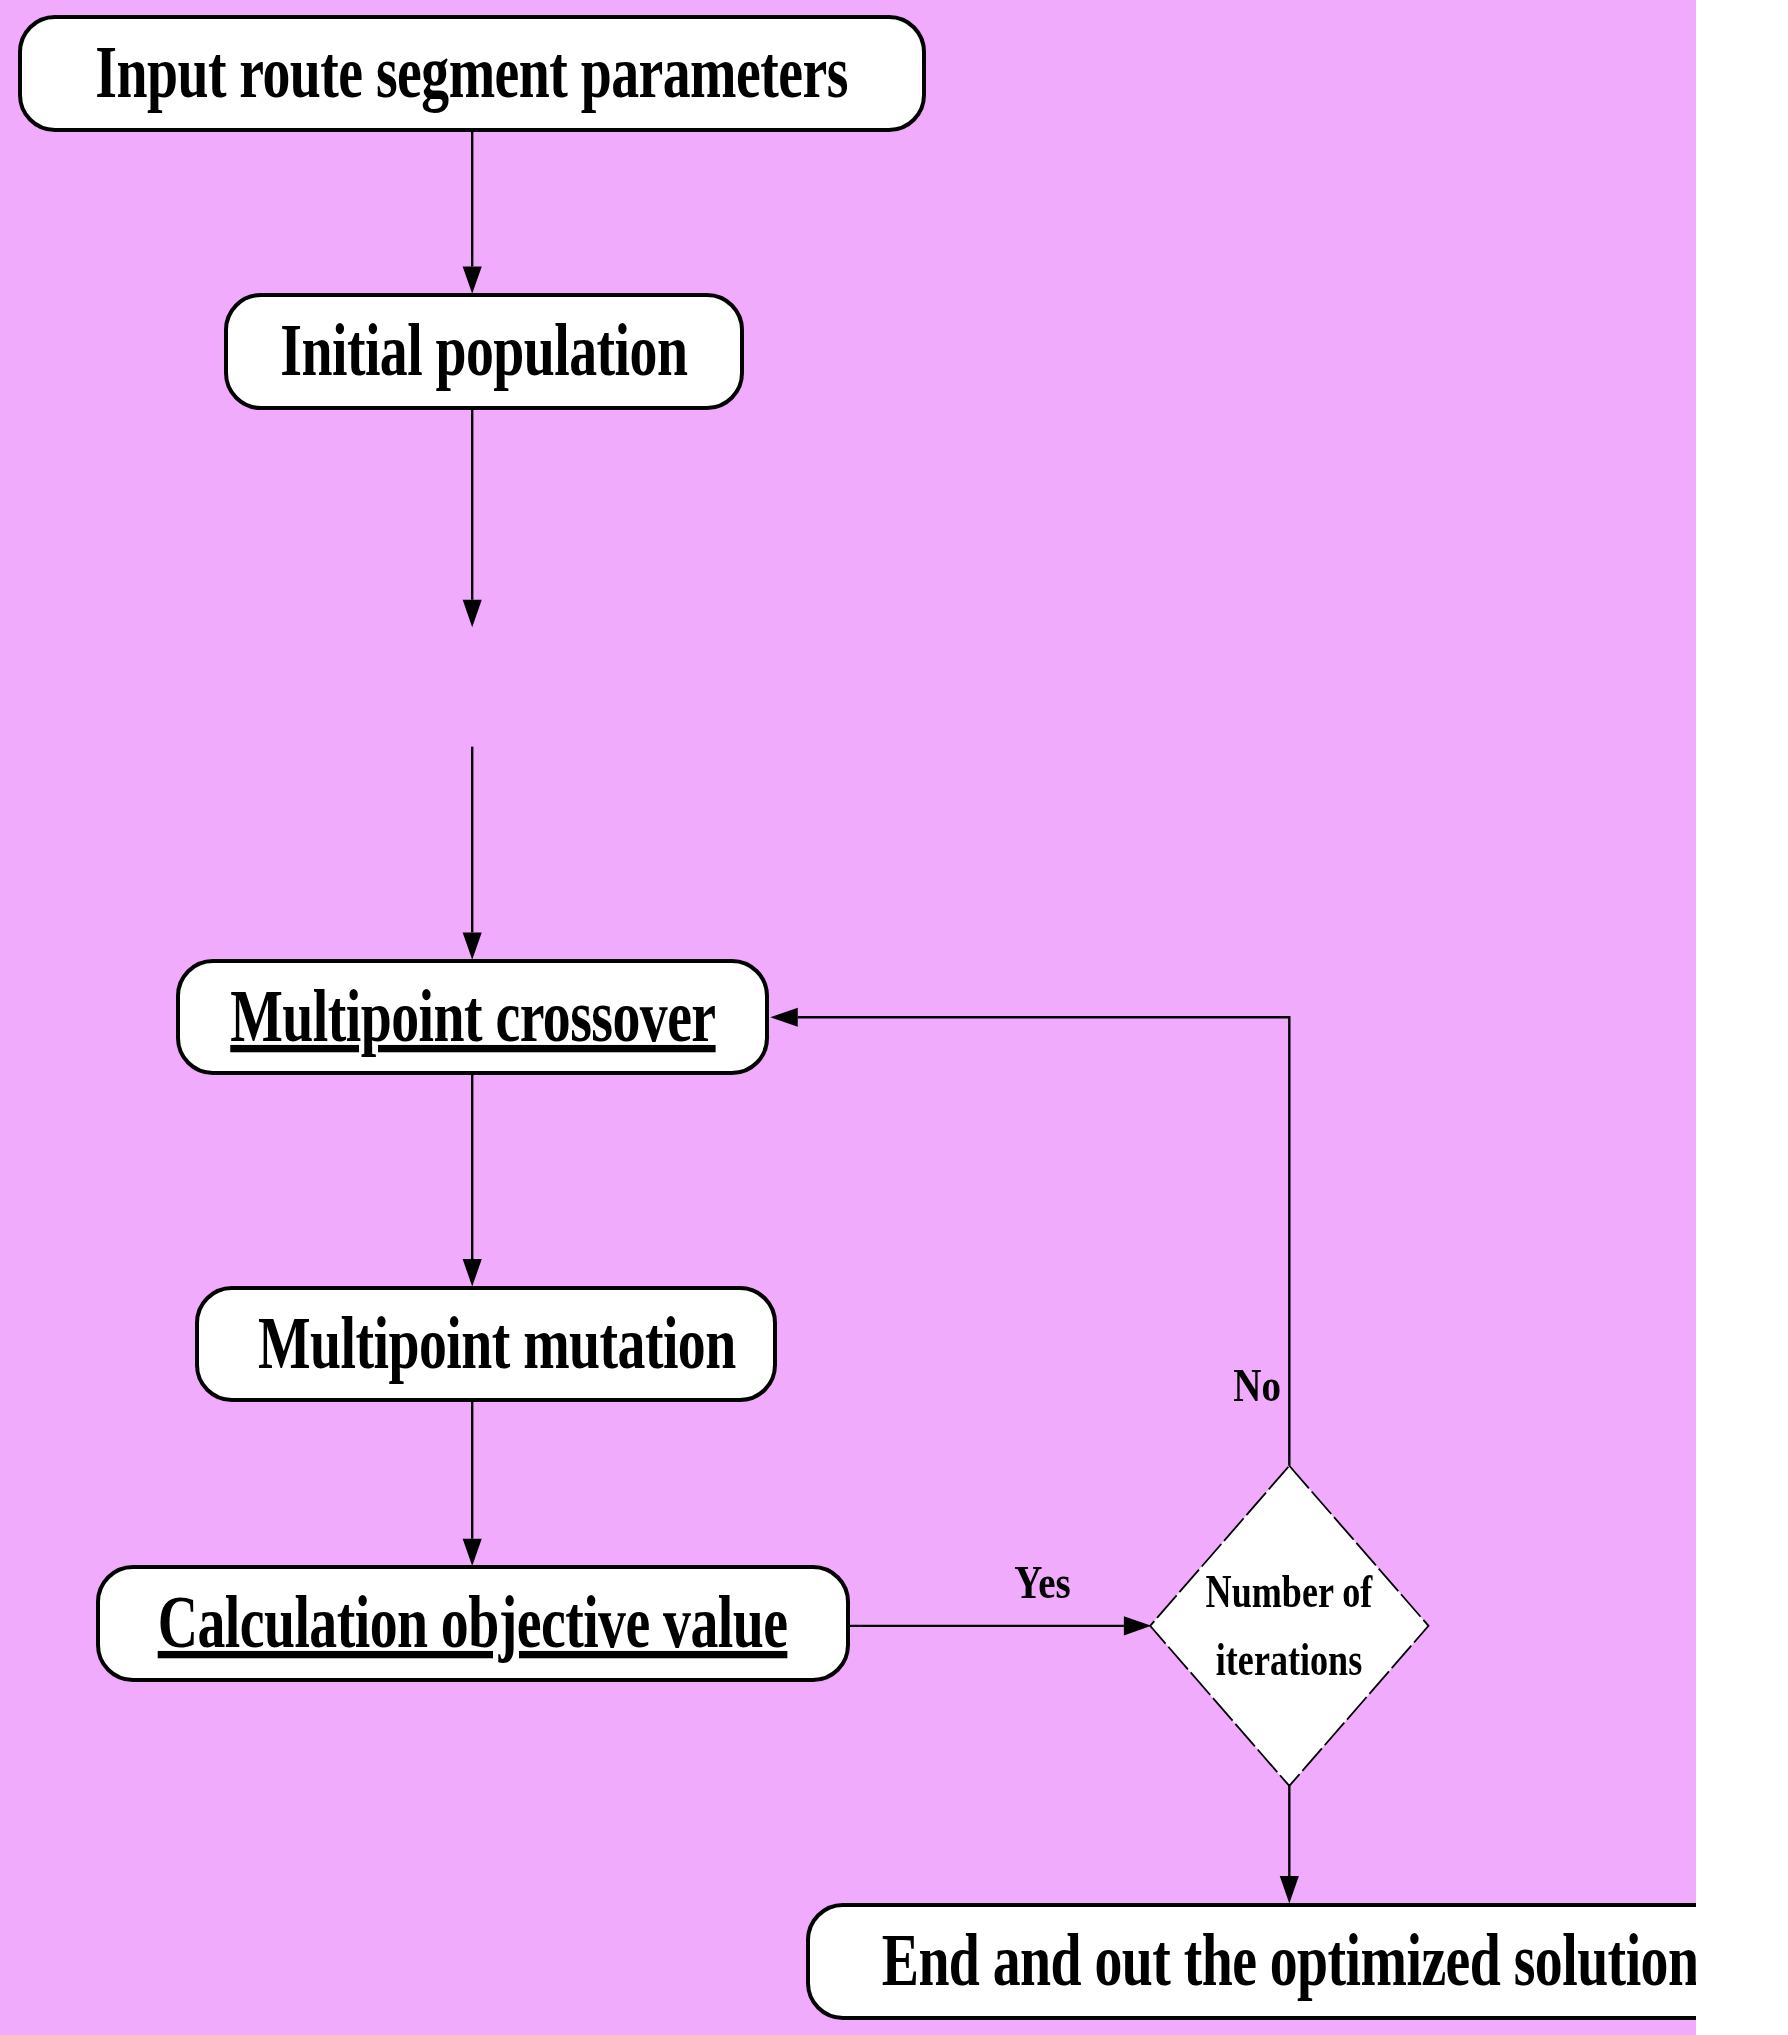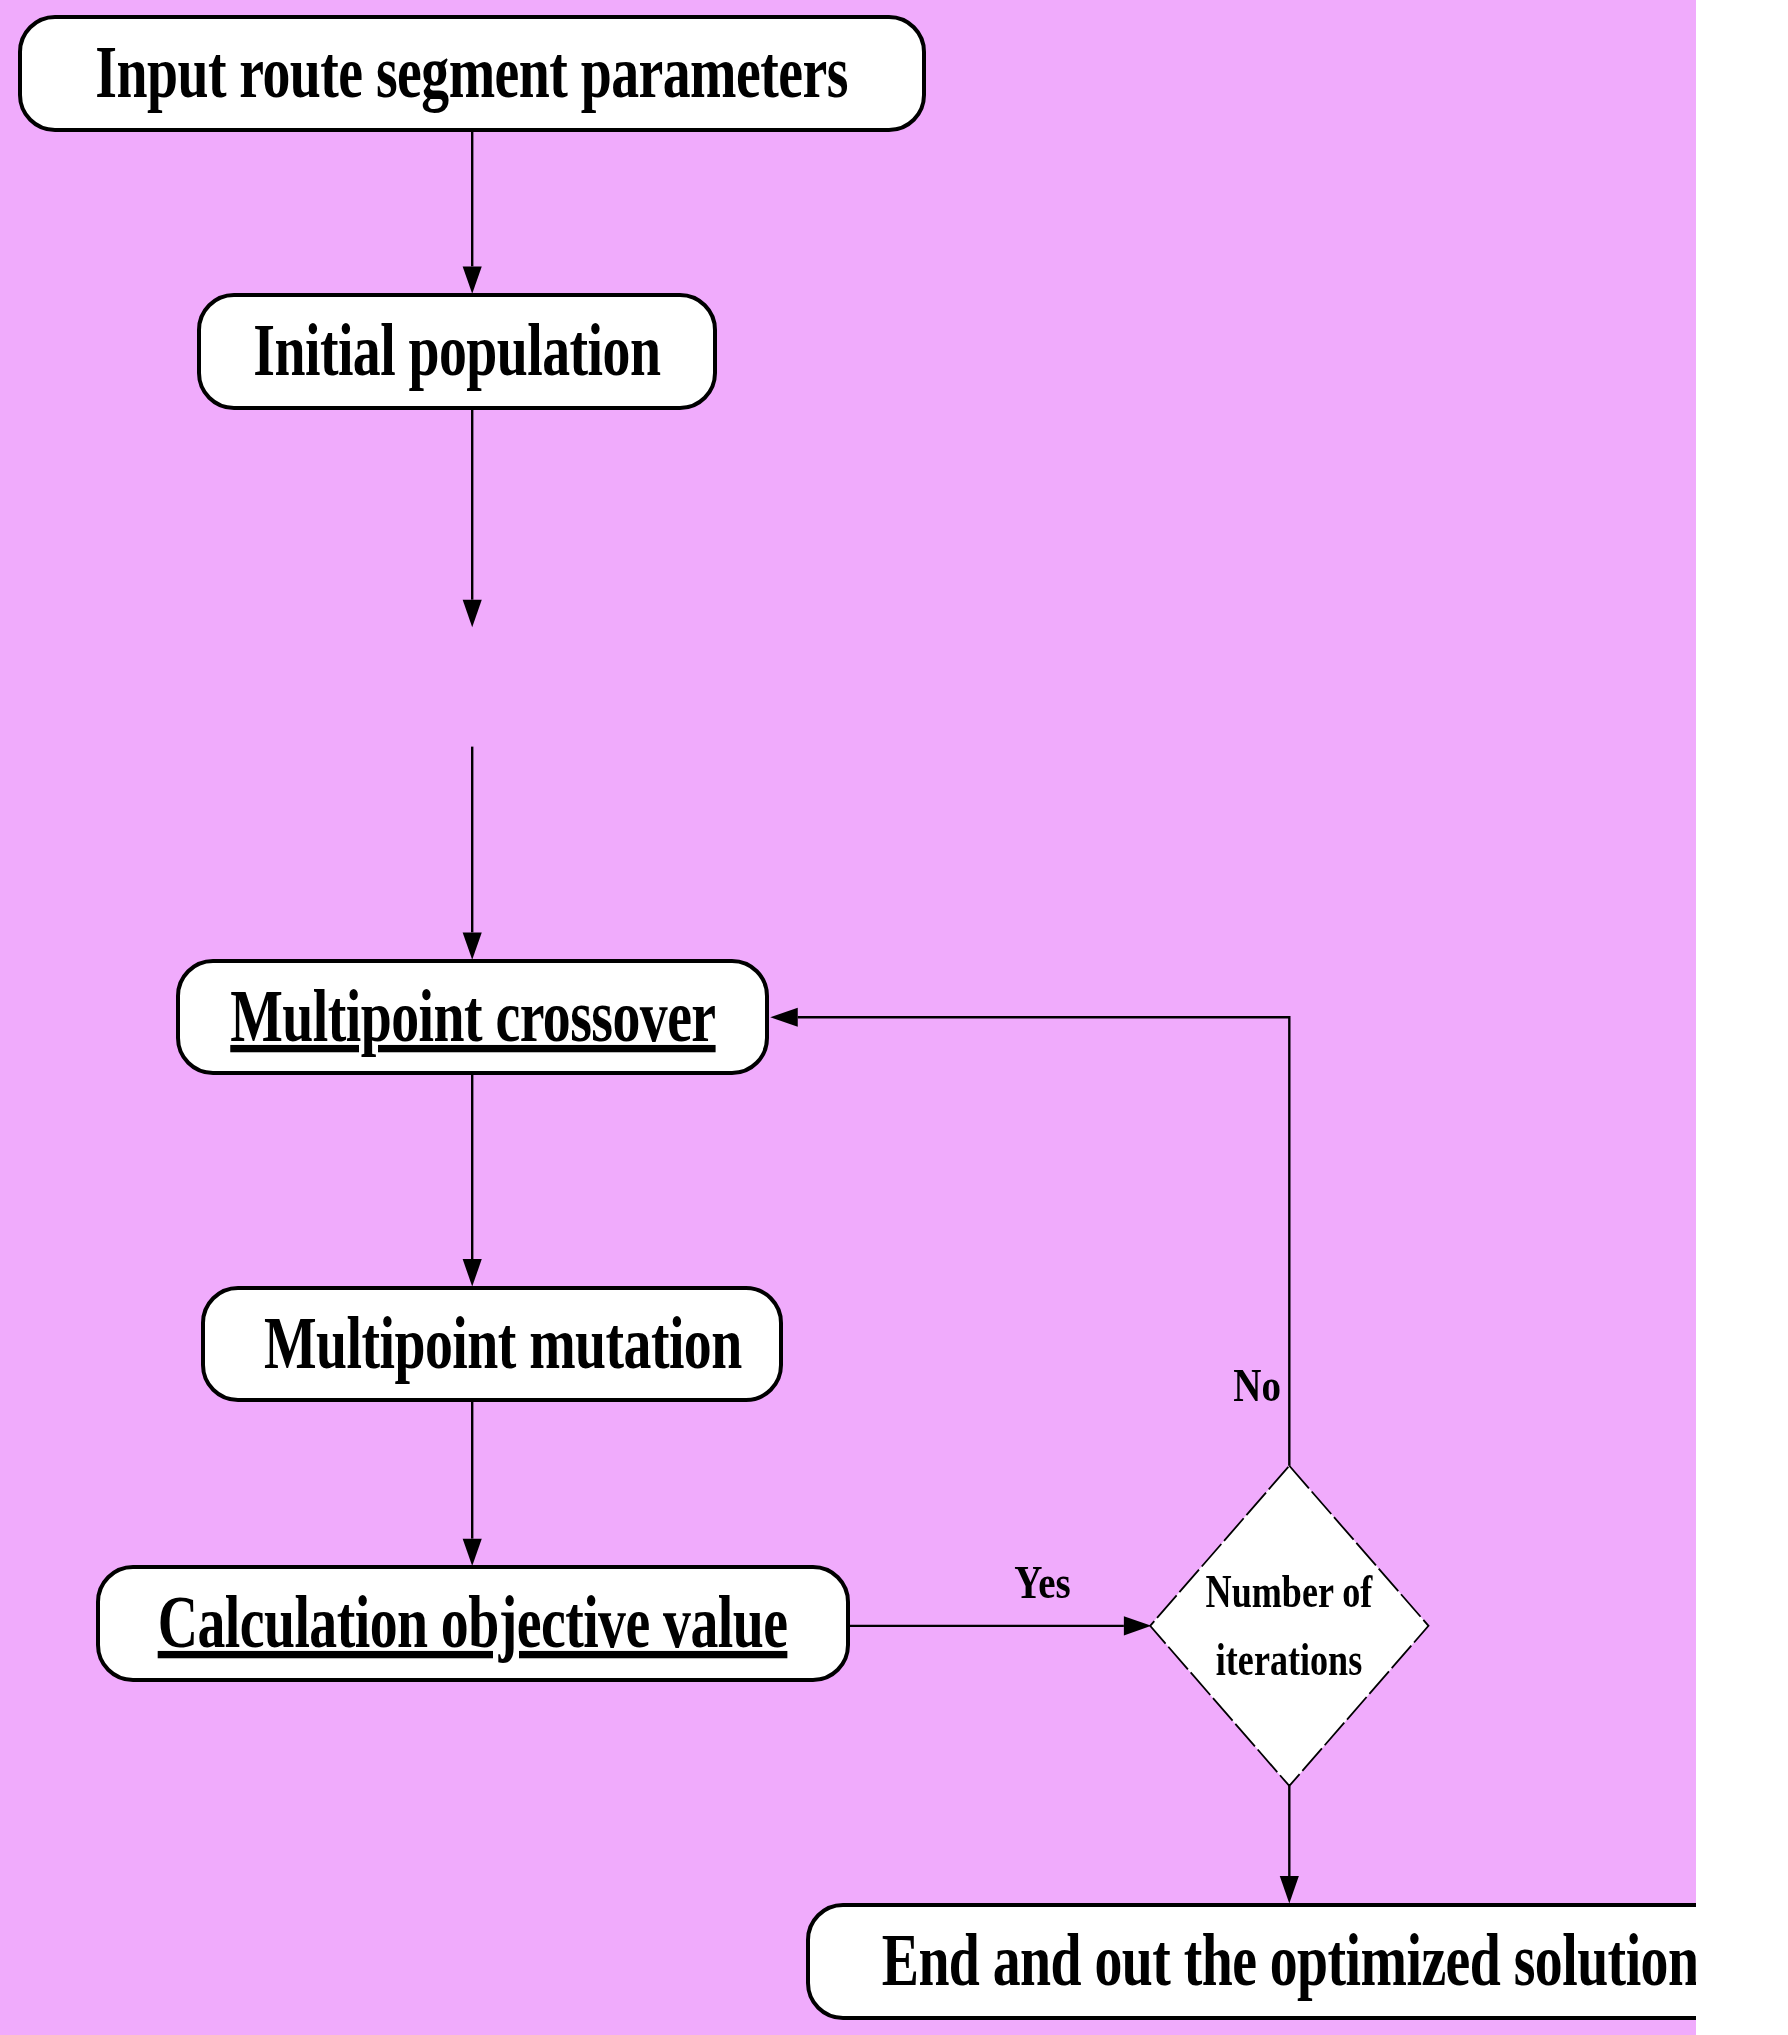--- a/index.html
+++ b/index.html
@@ -74,24 +74,24 @@
     justify-content: center;
     text-align: center;
     font-weight: bold;
     font-size: 38px;
     line-height: 57px;
     transform: scale(0.95, 1.2);
     transform-origin: center;
   }
   
   .node.input                { left: 18px;   top: 15px;   width: 908px; height: 117px; }
-  .node.initial-population   { left: 197px;  top: 293px;  width: 520px;  height: 117px; }
+  .node.initial-population   { left: 224px;  top: 293px;  width: 520px;  height: 117px; }
   .node.select-operation     { left: 239px;  top: 626px; width: 472px;  height: 121px; }
   .node.multipoint-crossover { left: 176px;  top: 959px; width: 593px;  height: 116px; text-decoration: underline; }
-  .node.multipoint-mutation  { left: 201px;  top: 1286px; width: 582px;  height: 116px; padding-left: 22px; }
+  .node.multipoint-mutation  { left: 195px;  top: 1286px; width: 582px;  height: 116px; padding-left: 22px; }
   .node.calculation          { left: 96px;  top: 1565px; width: 754px; height: 117px; text-decoration: underline; }
   .node.end                  { left: 806px; top: 1903px; width: 968px; height: 117px; }
 </style>
 </head>
 <body>
 
 <div class="canvas">
 
   <svg class="wires" viewBox="0 0 2994 3407" xmlns="http://www.w3.org/2000/svg">
 

